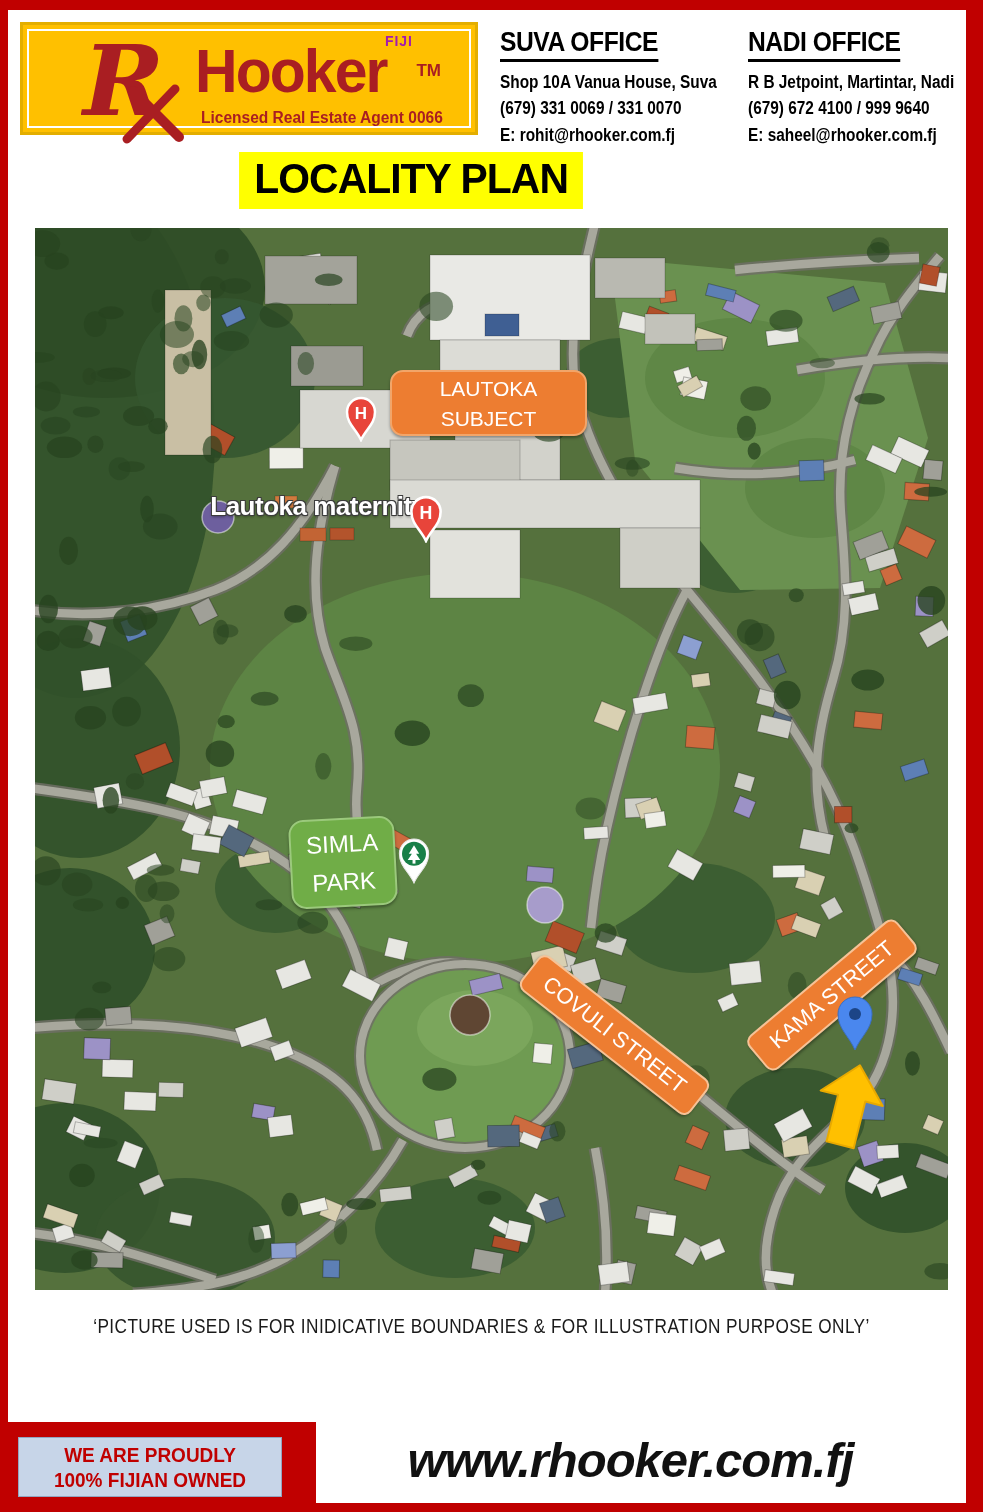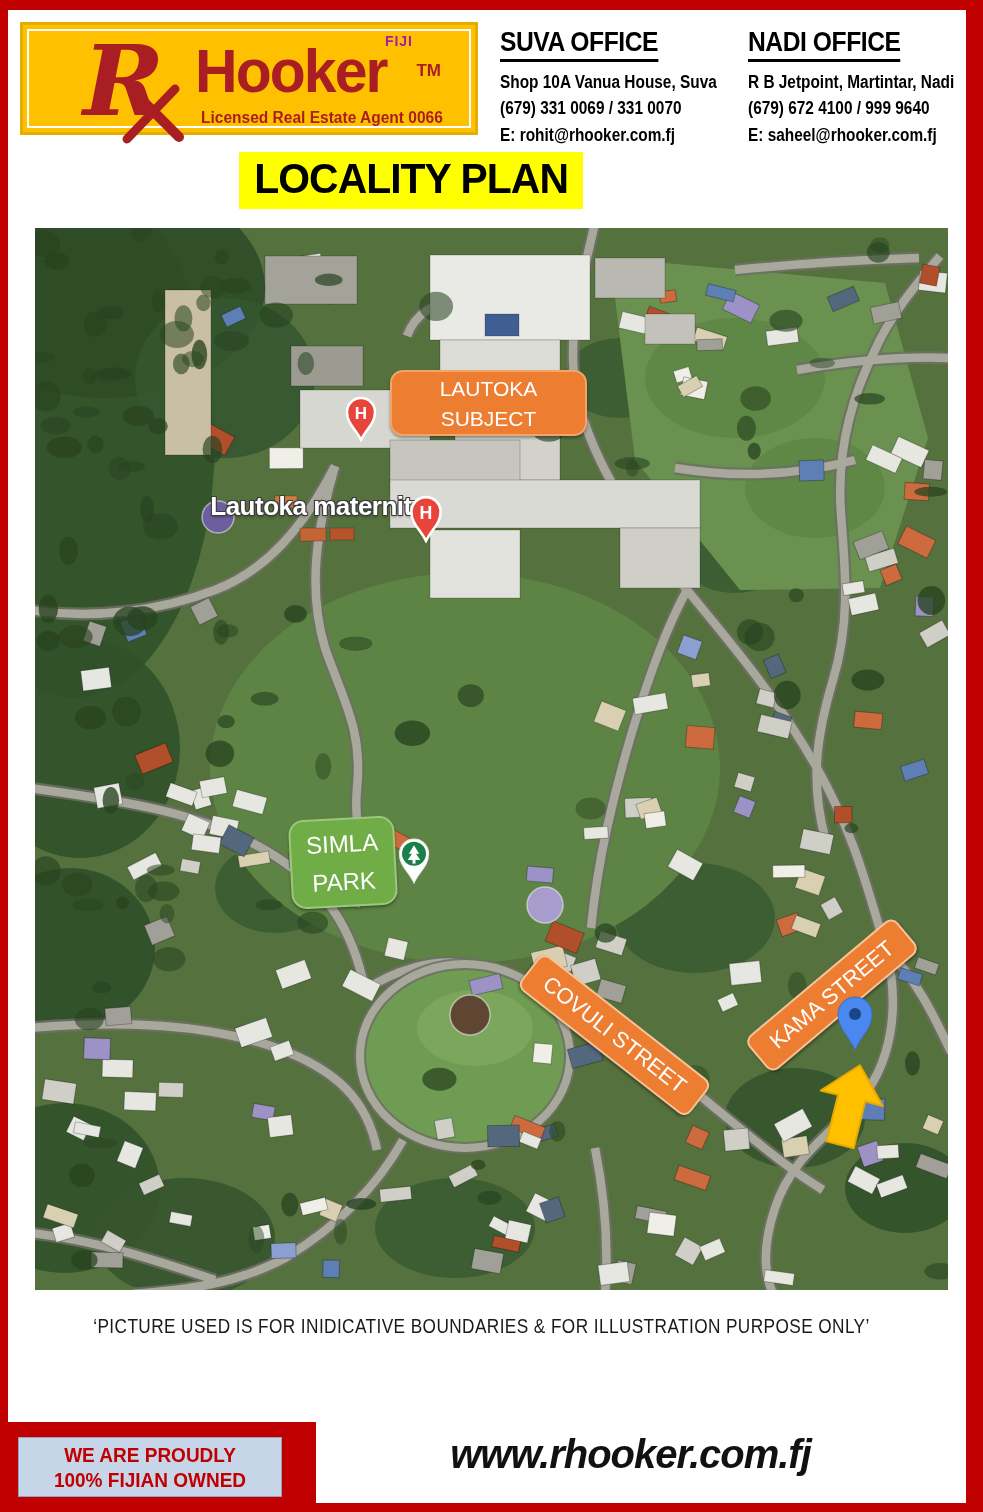--- a/index.html
+++ b/index.html
@@ -67,21 +67,21 @@
   .disclaimer span{display:inline-block;font-size:21px;color:#1a1a1a;
     transform:scaleX(0.82);transform-origin:center;letter-spacing:0.5px;white-space:nowrap;}
 
   
   .footer-red-box{position:absolute;left:0;top:1422px;width:296px;height:90px;background:var(--red);z-index:45;padding-left:20px;}
   .footer-badge{position:absolute;left:18px;top:15px;width:264px;height:60px;background:#c7d5e8;
     border:1px solid #93a5c1;box-sizing:border-box;text-align:center;padding-top:5px;}
   .footer-badge div{font-size:20px;font-weight:bold;color:var(--red);line-height:25px;
     transform:scaleX(0.95);transform-origin:center;white-space:nowrap;}
   .website{position:absolute;left:296px;right:18px;top:1432px;text-align:center;z-index:45;}
-  .website span{font-size:40px;font-weight:bold;font-style:italic;color:#111;letter-spacing:-1px;}
+  .website span{font-size:49px;font-weight:bold;font-style:italic;color:#111;letter-spacing:-1px;}
 </style>
 </head>
 <body>
 
 <div class="edge edge-top"></div>
 <div class="edge edge-left"></div>
 <div class="edge edge-right"></div>
 <div class="edge edge-bottom"></div>
 
 <div class="logo-box">

